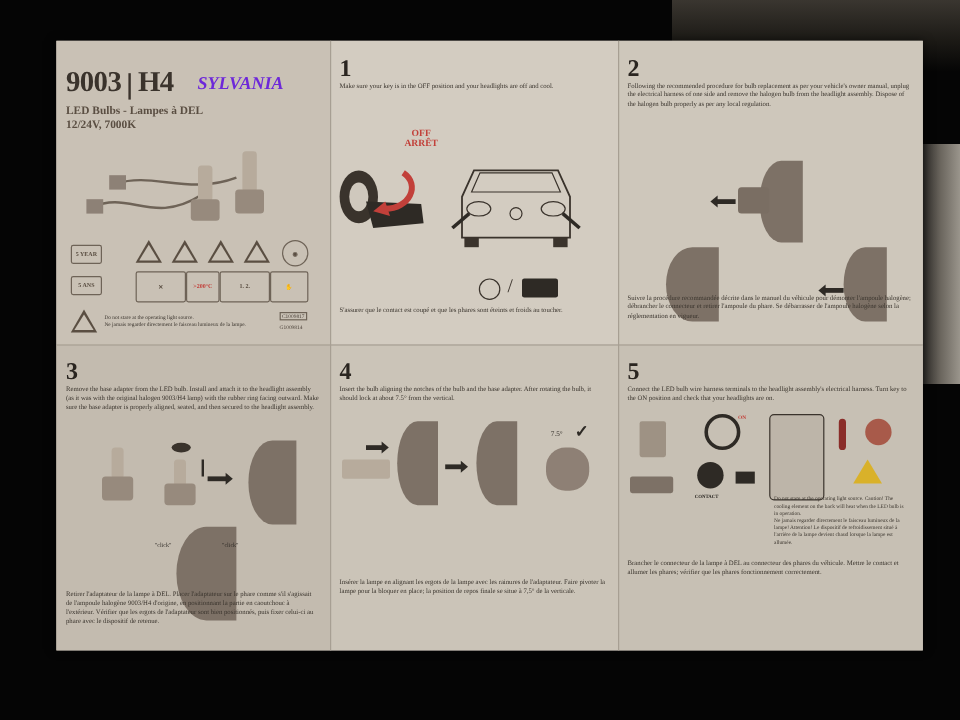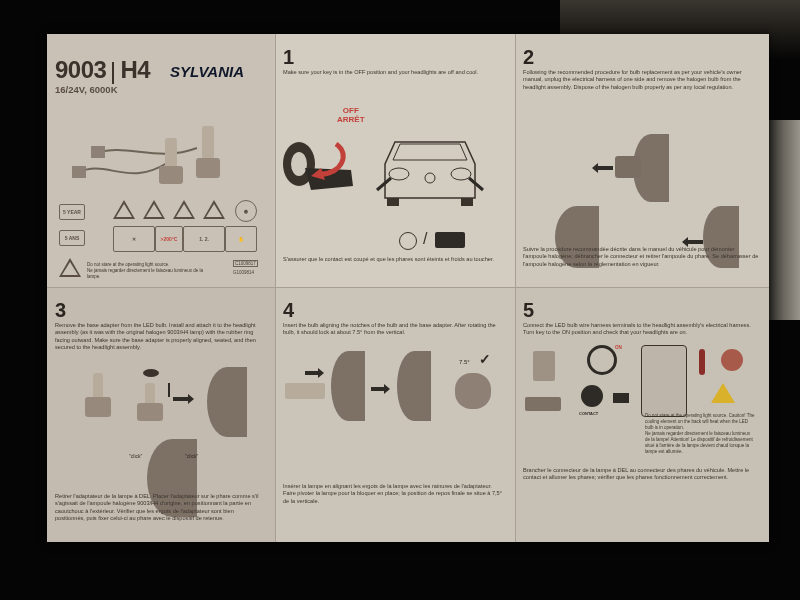--- a/index.html
+++ b/index.html
@@ -1,33 +1,33 @@
 <!DOCTYPE html>
 <html><head>
 <meta charset="utf-8">
 <style>
   html,body{margin:0;padding:0;}
   body{width:800px;height:600px;background:#050505;position:relative;overflow:hidden;font-family:"Liberation Sans",sans-serif;}
   .bg-glow{position:absolute;right:0;top:0;width:240px;height:60px;background:linear-gradient(180deg,#3a3630,#1a1814 60%,#050505);}
   .bg-glow2{position:absolute;right:0;top:120px;width:40px;height:200px;background:linear-gradient(90deg,#050505,#6b665e 60%,#9a958c);}
   .sheet{position:absolute;left:47px;top:34px;width:722px;height:508px;background:#cfc8bd;
-         box-shadow:0 0 8px rgba(0,0,0,.6);}
+         box-shadow:0 0 8px rgba(0,0,0,.6);font-family:Liberation Serif, serif;}
   .panel{position:absolute;box-sizing:border-box;padding:6px 8px;color:#2e2a25;}
   .p1{left:0;top:0;width:228px;height:253px;background:#c9c1b5;}
   .p2{left:228px;top:0;width:240px;height:253px;background:#d3ccc1;}
   .p3{left:468px;top:0;width:254px;height:253px;background:#cec7bb;}
   .p4{left:0;top:253px;width:228px;height:255px;background:#c3bbaf;}
   .p5{left:228px;top:253px;width:240px;height:255px;background:#cbc4b8;}
   .p6{left:468px;top:253px;width:254px;height:255px;background:#c7c0b4;}
   .fold-v{position:absolute;top:0;bottom:0;width:1px;background:#a79f93;}
   .fold-h{position:absolute;left:0;right:0;height:1px;background:#a79f93;}
   .title-row{display:flex;align-items:flex-end;gap:6px;margin-top:16px;}
   .model{font-size:24px;font-weight:bold;color:#3a332c;letter-spacing:-.5px;}
   .sep{width:2px;height:22px;background:#3a332c;}
-  .brand{font-size:15px;font-weight:bold;font-style:italic;color:#0f172a;margin-left:14px;margin-bottom:4px;}
+  .brand{font-size:15px;font-weight:bold;font-style:italic;color:#6d28d9;margin-left:14px;margin-bottom:4px;}
   .sub{font-size:9.5px;font-weight:bold;color:#5a4e42;margin-top:4px;line-height:12px;}
   .step-num{font-size:20px;font-weight:bold;color:#2a2520;margin-top:6px;}
   .txt{font-size:5.6px;line-height:7.4px;color:#3b352e;}
   .fr{position:absolute;left:8px;right:10px;}
   .ill{position:absolute;}
   .dark{background:#7a6e63;}
   .icon-box{position:absolute;border:1px solid #6e6357;border-radius:2px;display:flex;align-items:center;justify-content:center;font-size:5px;font-weight:bold;color:#5a4e42;}
   .tri{position:absolute;width:0;height:0;border-left:11px solid transparent;border-right:11px solid transparent;border-bottom:19px solid #5a4e42;}
   .tri::after{content:"";position:absolute;left:-8px;top:4px;border-left:8px solid transparent;border-right:8px solid transparent;border-bottom:13px solid #c9c1b5;}
   .code{position:absolute;font-size:4.5px;color:#4a4038;}
@@ -46,21 +46,22 @@
 
 <div class="sheet">
 
   <div class="panel p1">
     <div class="title-row">
       <span class="model">9003</span>
       <span class="sep"></span>
       <span class="model">H4</span>
       <span class="brand">SYLVANIA</span>
     </div>
-    <div class="sub" style="margin-top:0">16/24V, 6000K</div>
+    <div class="sub">LED Bulbs - Lampes à DEL</div>
+    <div class="sub" style="margin-top:0">12/24V, 7000K</div>
 
     <div class="ill" style="left:20px;top:84px;width:190px;height:80px;">
       <svg width="190" height="80" viewBox="0 0 190 80">
         <path d="M10 55 C40 40 60 70 100 45" stroke="#6e6357" stroke-width="2" fill="none"></path>
         <path d="M30 35 C60 25 90 45 130 30" stroke="#6e6357" stroke-width="2" fill="none"></path>
         <rect x="5" y="48" width="14" height="12" fill="#8d8176"></rect>
         <rect x="24" y="28" width="14" height="12" fill="#8d8176"></rect>
         <rect x="98" y="20" width="12" height="30" rx="3" fill="#b7ab9c"></rect>
         <rect x="92" y="48" width="24" height="18" rx="3" fill="#978a7d"></rect>
         <rect x="135" y="8" width="12" height="34" rx="3" fill="#b7ab9c"></rect>

